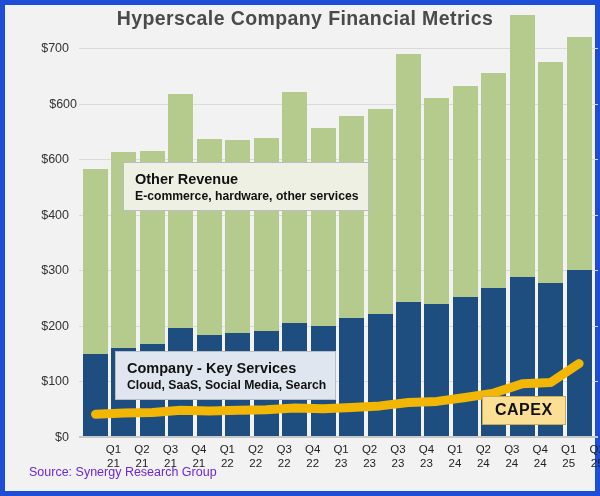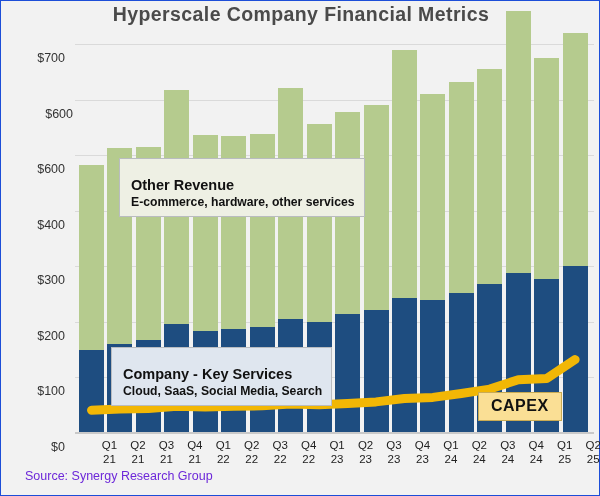--- a/index.html
+++ b/index.html
@@ -5,21 +5,21 @@
   html,body{margin:0;padding:0;}
   body{
     width:600px;height:496px;
     background:#f2f2f2;
     font-family:"Liberation Sans", sans-serif;
     overflow:hidden;
     position:relative;
   }
   #frame{
     position:absolute;inset:0;
-    border:1px solid #1d4ed8;
+    border:5px solid #1d4ed8;
     box-sizing:border-box;
     background:#f2f2f2;
   }
   
   #chart-title{
     position:absolute;left:0;top:2px;width:600px;
     text-align:center;
     font-size:19.5px;font-weight:bold;color:#4a4a4a;
     letter-spacing:.4px;
     white-space:nowrap;
@@ -37,42 +37,41 @@
     background:#dadada;
   }
   .axis-label{
     position:absolute;
     right:606px;
     width:60px;
     text-align:right;
     font-size:12.5px;color:#333;
     transform:translateY(-7px);
     white-space:nowrap;
-    margin-top:14px;
   }
   .bar-col{position:absolute;bottom:0;width:25px;}
   .seg-green{position:absolute;left:0;width:100%;background:#b5cb8e;}
   .seg-navy{position:absolute;left:0;width:100%;background:#1e4d80;bottom:0;}
   #baseline{
     position:absolute;left:0;bottom:-1px;width:519px;height:2px;background:#c9c9c9;
   }
   #capex-svg{position:absolute;left:0;top:0;width:519px;height:422px;overflow:visible;}
   
   #xaxis{
     position:absolute;left:74px;top:437px;width:519px;height:36px;
   }
   .xtick{
     position:absolute;width:30px;text-align:center;
     font-size:11.5px;color:#222;line-height:14px;margin-left:18px;
   }
   
   .callout{
     position:absolute;
     border:1px solid #b9bcc0;
-    padding:17px 9px 6px 11px;
+    padding:7px 9px 6px 11px;
     z-index:30;
   }
   .callout .c-title{font-size:14.5px;font-weight:bold;color:#111;line-height:18px;white-space:nowrap;}
   .callout .c-sub{font-size:12.2px;font-weight:bold;color:#111;line-height:16px;white-space:nowrap;}
   #callout-other{left:118px;top:157px;background:#eef0e4;}
   #callout-key{left:110px;top:346px;background:#dfe6ef;}
   #callout-capex{
     left:477px;top:391px;background:#fadf95;border:1px solid #c9ab54;
     padding:4px 12px 5px 12px;z-index:31;
   }

